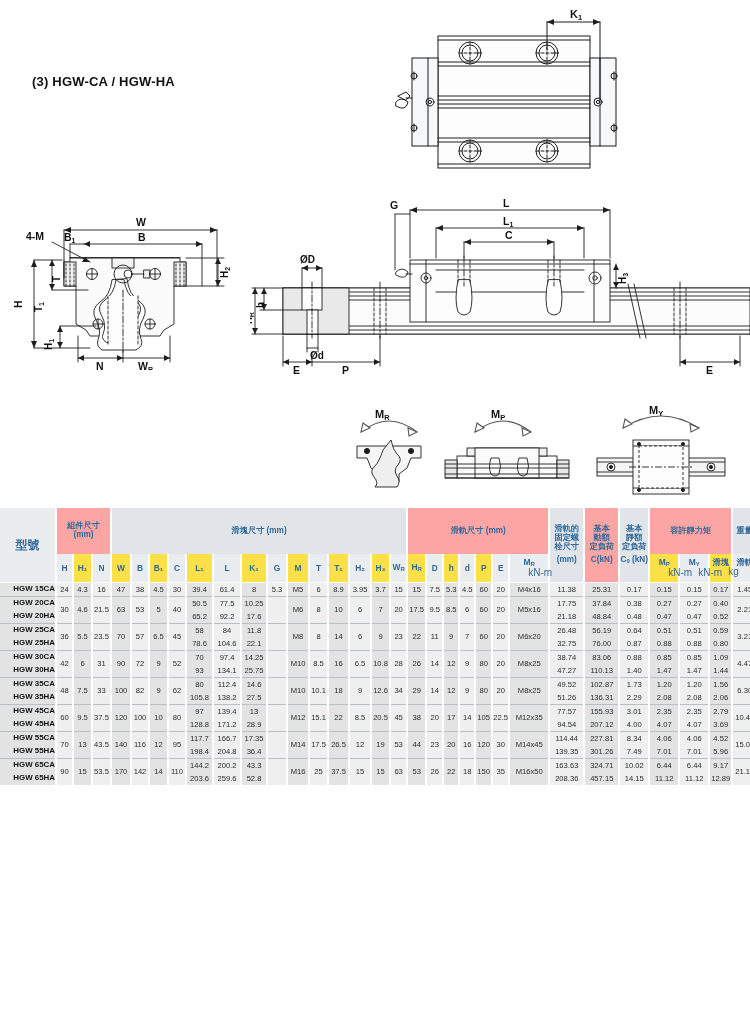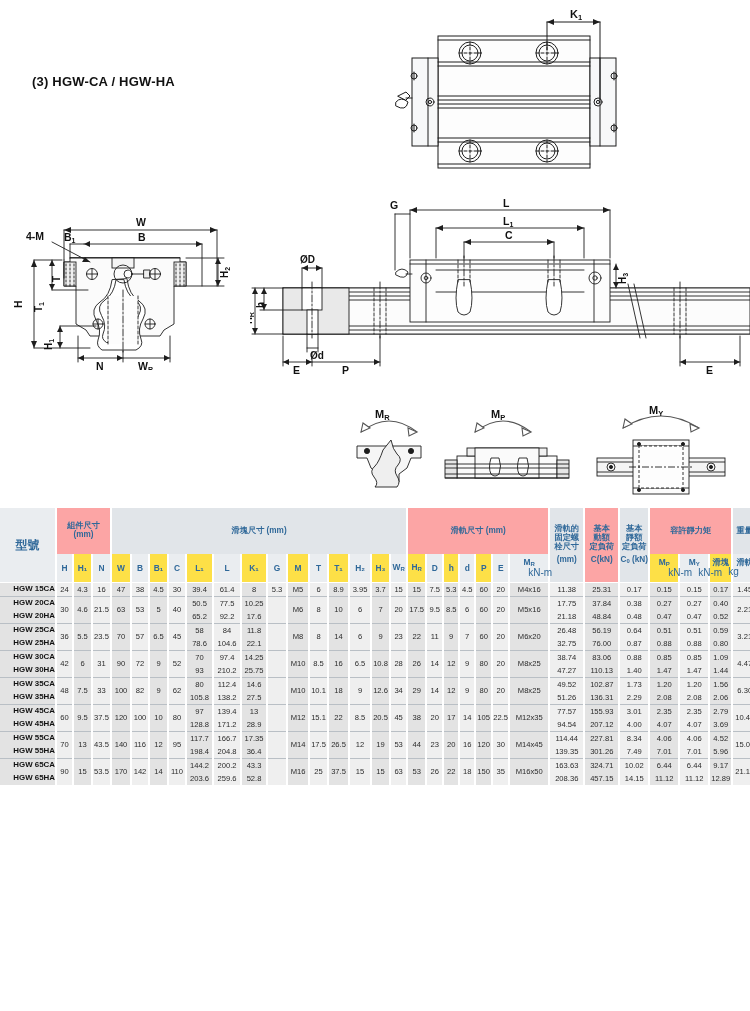--- a/index.html
+++ b/index.html
@@ -711,21 +711,21 @@
             <td class="zebra blockline">83.06</td>
             <td class="blockline">0.88</td>
             <td class="zebra blockline">0.85</td>
             <td class="blockline">0.85</td>
             <td class="zebra blockline">1.09</td>
             <td rowspan="2" class="blockline">4.47</td>
           </tr>
           <tr>
             <td class="model">HGW 30HA</td>
             <td class="zebra">93</td>
-            <td>210.2</td>
+            <td>134.1</td>
             <td class="zebra">25.75</td>
             <td>47.27</td>
             <td class="zebra">110.13</td>
             <td>1.40</td>
             <td class="zebra">1.47</td>
             <td>1.47</td>
             <td class="zebra">1.44</td>
           </tr>
           <tr class="grp">
             <td class="model blockline">HGW 35CA</td>

